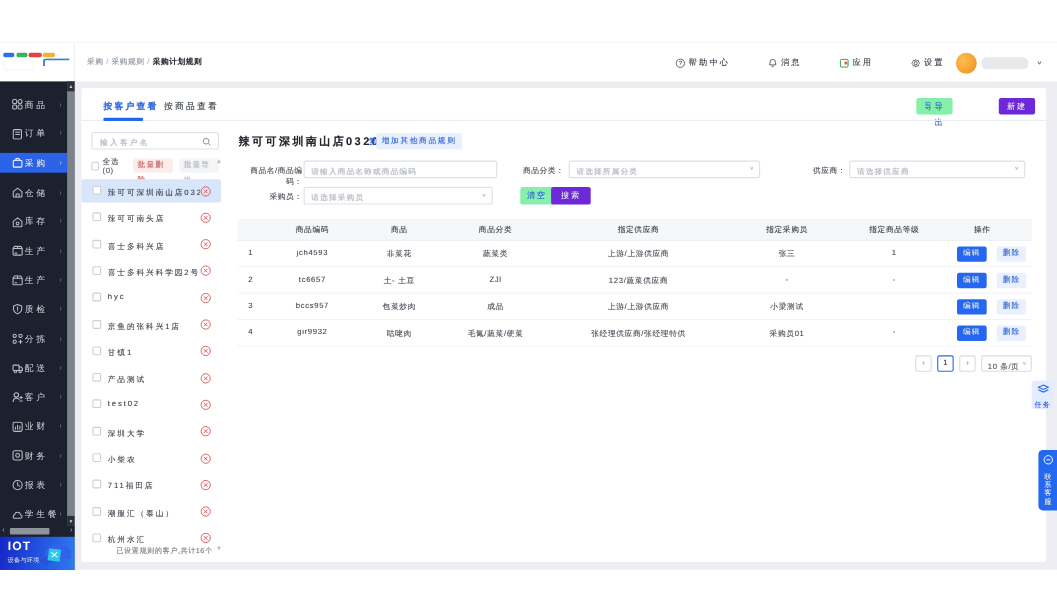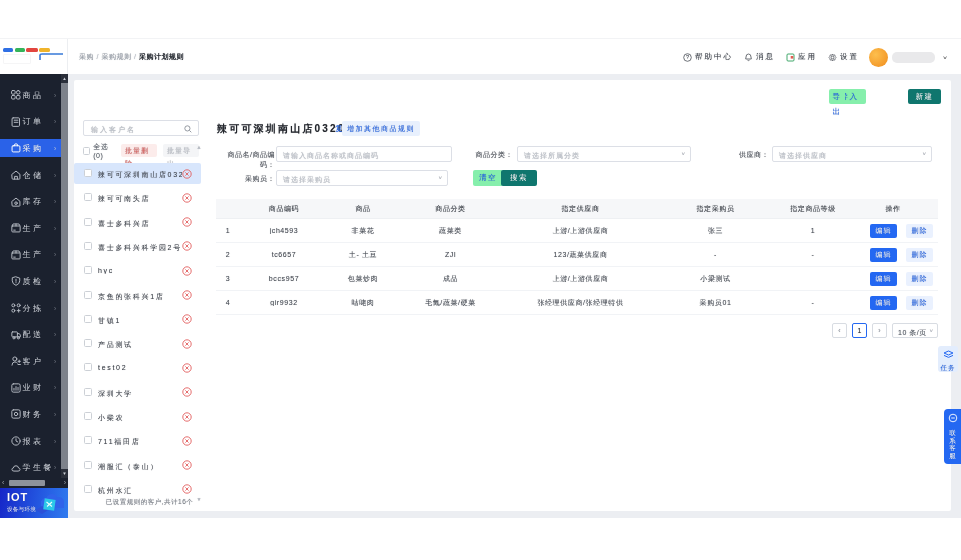--- a/index.html
+++ b/index.html
@@ -5,21 +5,21 @@
 html,body{width:961px;height:560px;background:#fff;font-family:"Liberation Sans",sans-serif;overflow:hidden;text-shadow:0 0 .7px rgba(60,65,75,.45)}
 .cj{letter-spacing:2px}
 
 #header{position:absolute;left:0;top:38px;width:961px;height:36px;background:#fff;border-top:1px solid #f2f3f5}
 #logo{position:absolute;left:0;top:0;width:68px;height:36px;border-right:1px solid #eceef1}
 .lbar{position:absolute;top:9px;height:4px;border-radius:1.5px}
 #crumbs{position:absolute;left:79px;top:0;height:36px;line-height:36px;font-size:7px;color:#99a0aa;letter-spacing:.5px}
 #crumbs b{color:#2b2f36;font-weight:bold}
 #crumbs .sep{color:#c6cbd2;margin:0 2.5px}
 #hright{position:absolute;right:14px;top:0;height:36px;display:flex;align-items:center;font-size:7.5px;color:#3a3f47}
-.hitem{display:flex;align-items:center;margin-left:11px}
+.hitem{display:flex;align-items:center;margin-left:34px}
 .hitem svg{margin-right:3px}
 #avatar{width:19px;height:19px;border-radius:50%;background:radial-gradient(circle at 35% 35%,#fdbf4e,#f08c1c);margin-left:10px}
 #publur{width:43px;height:11px;border-radius:5px;background:#e9e9eb;margin-left:4px}
 #caret{margin-left:8px;color:#555;font-size:7px;transform:scaleY(.8)}
 
 #sidebar{position:absolute;left:0;top:74px;width:68px;height:444px;background:#1b212e}
 #menu{position:absolute;left:0;top:8px;width:61px}
 .mi{height:26.6px;display:flex;align-items:center;color:#ced2d9;font-size:8px;position:relative}
 .mi svg{position:absolute;left:11px}
 .mi .t{position:absolute;left:22.5px;letter-spacing:2.4px;white-space:nowrap}
@@ -66,21 +66,21 @@
 #rpanel{position:absolute;left:129px;top:30px;width:748px;height:401px}
 #title{position:absolute;left:14px;top:12px;font-size:10px;font-weight:bold;color:#23262c;letter-spacing:2.2px}
 #copy{position:absolute;left:132px;top:14px;font-size:7.5px;color:#2468f2;letter-spacing:2px}
 #addrule{position:absolute;left:139px;top:11px;height:15px;line-height:15px;padding:0 5px;background:#e8f0fd;color:#2468f2;font-size:7px;letter-spacing:1.5px;border-radius:2px}
 .lb{position:absolute;font-size:7px;color:#4a4f57;letter-spacing:.5px;text-align:right}
 .inp{position:absolute;height:16px;border:1px solid #dcdfe6;border-radius:2px;background:#fff}
 .inp .ph{position:absolute;left:6px;top:4px;font-size:7px;color:#c2c7cf;letter-spacing:1px;white-space:nowrap}
 .inp .dn{position:absolute;right:5px;top:4px;color:#b6bbc4;font-size:6px;transform:scaleY(.75)}
 .btn{position:absolute;height:16px;border-radius:2px;font-size:7.5px;letter-spacing:1.5px;text-align:center}
 .btnlight{background:#86efac;color:#2468f2}
-.btnblue{background:#0f766e;color:#fff}
+.btnblue{background:#6d28d9;color:#fff}
 
 #tbl{position:absolute;left:13px;top:89px;width:722px;font-size:7px;color:#4b5058}
 #tbl .hr{background:#f6f7f9;color:#383d44}
 .tr{display:flex;align-items:center;height:24px;border-bottom:1px solid #f1f3f6}
 .tr.hr{height:20px;border-bottom:1px solid #eef0f3}
 .td{text-align:center;letter-spacing:.6px;white-space:nowrap;overflow:hidden}
 .c0{width:24px}.c1{width:88px}.c2{width:70px}.c3{width:105px}.c4{width:155px}.c5{width:115px}.c6{width:80px}.c7{width:85px;overflow:visible;text-align:right;padding-right:5px}
 .hr .c7{text-align:center}
 .minibtn{display:inline-block;height:14px;line-height:14px;padding:0 5.5px;border-radius:2px;font-size:7px;letter-spacing:1px}
 .mblue{background:#2468f2;color:#fff}
@@ -297,22 +297,27 @@
       <path d="M4 20 L10 16 L16 20 L10 24 Z" fill="#2b50d8"></path>
       <rect x="12" y="9" width="11" height="11" transform="rotate(8 17 14)" fill="#2bc8e8"></rect>
       <path d="M14.5 12 L20 16.5 M20 12 L15 16.5" stroke="#e8fdff" stroke-width="1.1"></path>
     </svg>
   </div>
 </div>
 
 <div id="bg"></div>
 <div id="card">
   <div class="btn btnlight" style="left:759px;top:9px;width:33px;height:15px;line-height:15px">导入</div>
-  <div class="btn btnlight" style="left:755px;top:9px;width:16px;height:15px;line-height:15px">导出</div>
+  <div class="btn btnlight" style="left:772px;top:9px;width:16px;height:15px;line-height:15px">导出</div>
   <div class="btn btnblue" style="left:834px;top:9px;width:33px;height:15px;line-height:15px">新建</div>
+  <div id="tabs">
+    <div class="tab" id="tab1"><span class="cj">按客户查看</span></div>
+    <div class="tab" id="tab2"><span class="cj">按商品查看</span></div>
+    <div id="tab1u"></div>
+  </div>
   <div id="lpanel">
     <div id="search">
         <span class="ph cj">输入客户名</span>
         <svg width="8" height="8" viewBox="0 0 8 8">
           <circle cx="3.4" cy="3.4" r="2.6" fill="none" stroke="#8a9099" stroke-width=".9"></circle>
           <path d="M5.4 5.4 L7.3 7.3" stroke="#8a9099" stroke-width=".9"></path>
         </svg>
       </div>
     <div id="filters">
         <span class="ckb"></span>

